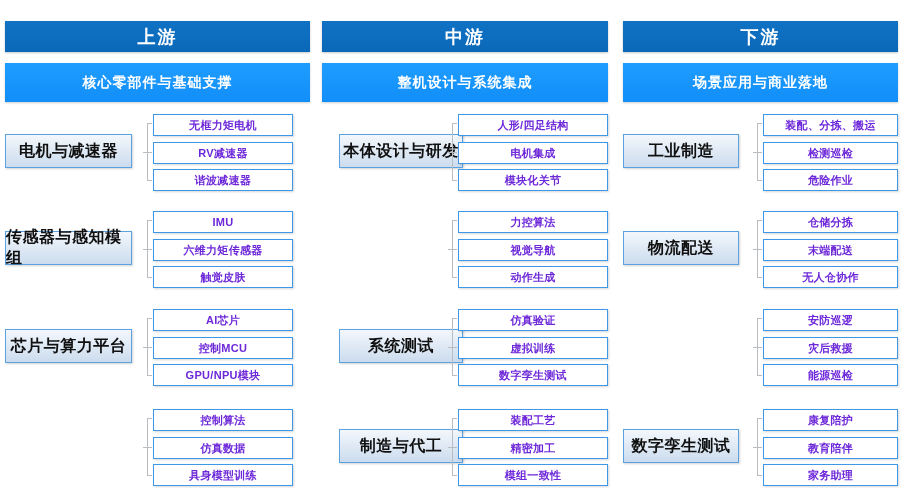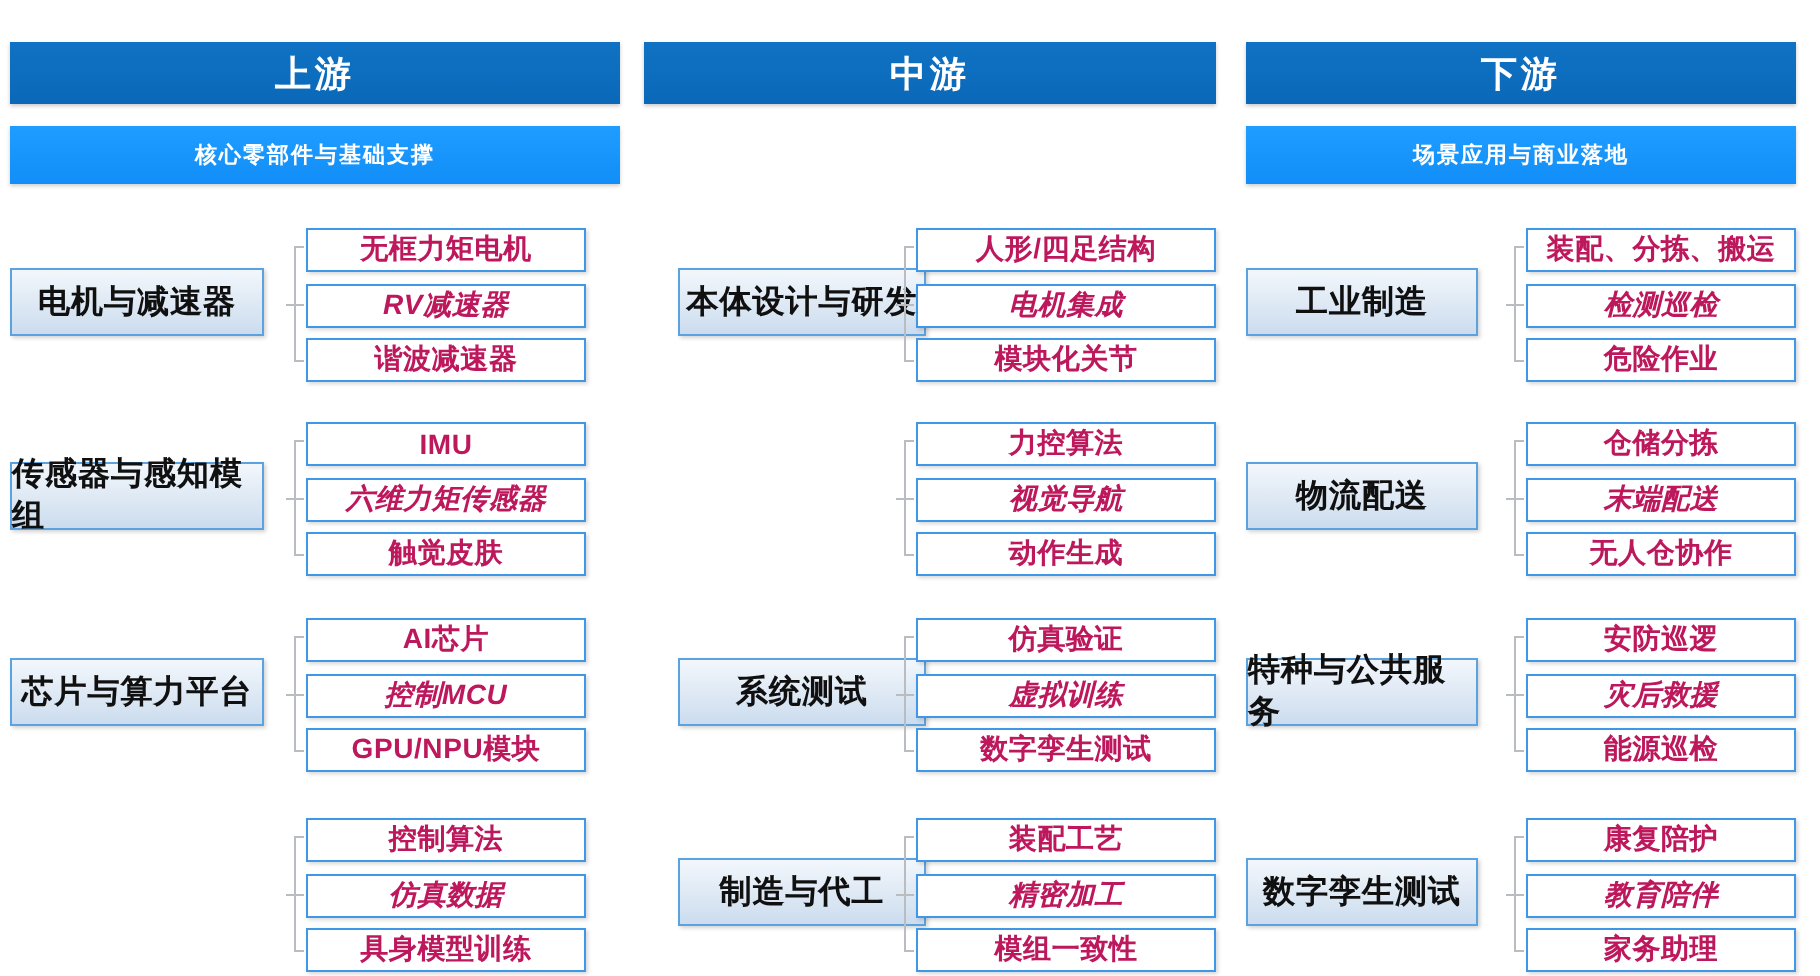--- a/index.html
+++ b/index.html
@@ -22,24 +22,24 @@
   .tier-header{
     position:absolute;top:5px;left:0;right:0;height:31px;
     background:linear-gradient(180deg,#1072c4 0%,#0a68b8 100%);
     color:#ffffff;
     font-size:18px;font-weight:bold;
     display:flex;align-items:center;justify-content:center;
     letter-spacing:2px;
     box-shadow:0 1px 2px rgba(0,0,0,0.22);
   }
   .tier-subheader{
-    position:absolute;top:47px;left:0;right:0;height:29px;
+    position:absolute;top:47px;left:0;right:0;height:39px;
     background:linear-gradient(180deg,#1f9dff 0%,#118ef8 100%);
     color:#ffffff;
-    font-size:11px;font-weight:bold;
+    font-size:14px;font-weight:bold;
     display:flex;align-items:center;justify-content:center;
     letter-spacing:1px;
     box-shadow:0 1px 2px rgba(0,0,0,0.20);
   }
 
   
   .row-group{position:absolute;left:0;right:0;height:82px;}
   .rg-0{top:95px;}
   .rg-1{top:192px;}
   .rg-2{top:290px;}
@@ -79,26 +79,26 @@
   .col-1 .children{left:148px;width:140px;}
   .col-2 .children{left:136px;width:150px;}
   .col-3 .children{left:140px;width:135px;}
 
   .child-box{
     position:absolute;left:0;right:0;height:22px;
     background:#ffffff;
     border:1px solid #3f97e8;
     box-sizing:border-box;
     display:flex;align-items:center;justify-content:center;
-    font-size:14px;font-weight:bold;color:#be185d;
+    font-size:11px;font-weight:bold;color:#6d28d9;
     box-shadow:1px 1px 2px rgba(0,0,0,0.16);
     letter-spacing:0.3px;
   }
   .cb-0{top:3px;}
-  .cb-1{top:31px;font-style:italic;}
+  .cb-1{top:31px;}
   .cb-2{top:58px;}
 </style>
 </head>
 <body>
 
 <div id="canvas">
 
   <div class="column col-1">
     <div class="tier-header">上游</div>
     <div class="tier-subheader">核心零部件与基础支撑</div>
@@ -162,20 +162,21 @@
       <div class="children">
         <div class="child-box cb-0">控制算法</div>
         <div class="child-box cb-1">仿真数据</div>
         <div class="child-box cb-2">具身模型训练</div>
       </div>
     </div>
   </div>
 
   <div class="column col-2">
     <div class="tier-header">中游</div>
+    <div class="tier-subheader">整机设计与系统集成</div>
 
     <div class="row-group rg-0">
       <div class="main-box">本体设计与研发</div>
       <div class="bracket">
         <div class="stub-mid"></div>
           <div class="spine"></div>
         <div class="stub stub-0"></div>
           <div class="stub stub-1"></div>
           <div class="stub stub-2"></div>
       </div>
@@ -264,21 +265,20 @@
           <div class="stub stub-2"></div>
       </div>
       <div class="children">
         <div class="child-box cb-0">仓储分拣</div>
         <div class="child-box cb-1">末端配送</div>
         <div class="child-box cb-2">无人仓协作</div>
       </div>
     </div>
 
     <div class="row-group rg-2">
-      <div class="main-box">特种与公共服务</div>
       <div class="bracket">
         <div class="stub-mid"></div>
           <div class="spine"></div>
         <div class="stub stub-0"></div>
           <div class="stub stub-1"></div>
           <div class="stub stub-2"></div>
       </div>
       <div class="children">
         <div class="child-box cb-0">安防巡逻</div>
         <div class="child-box cb-1">灾后救援</div>

